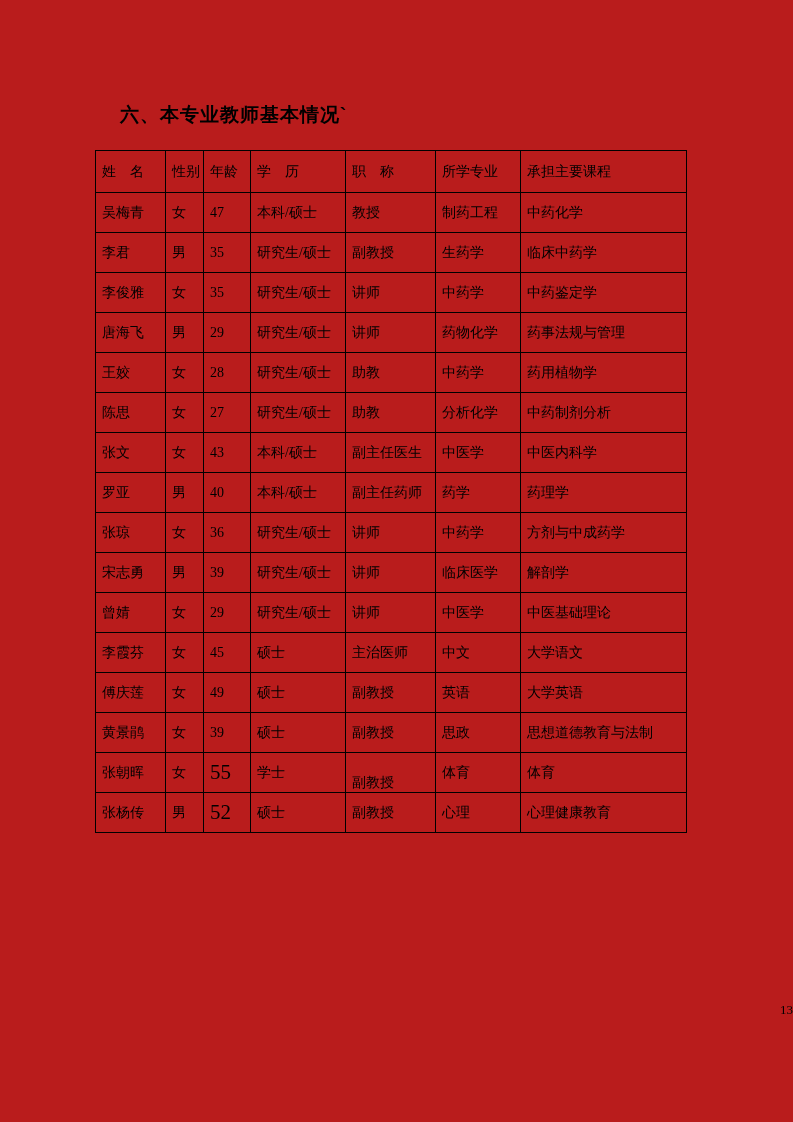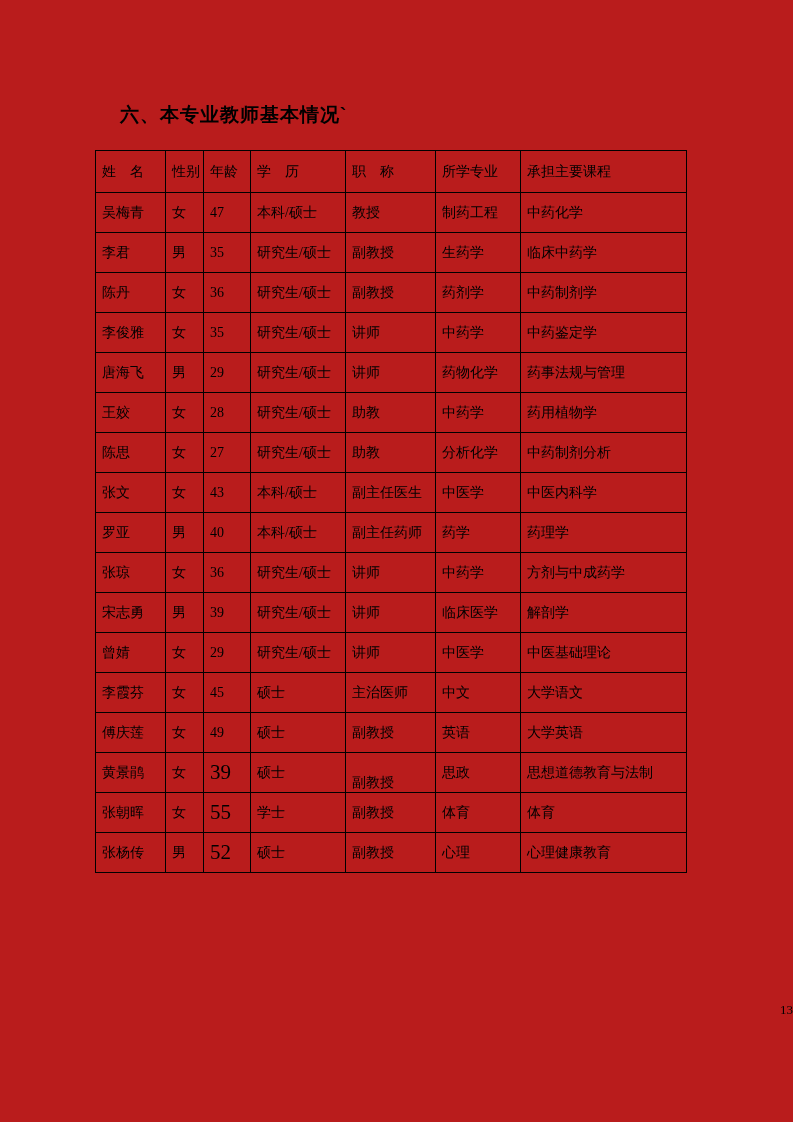--- a/index.html
+++ b/index.html
@@ -112,29 +112,20 @@
         <tr>
           <td>李君</td>
           <td>男</td>
           <td>35</td>
           <td>研究生/硕士</td>
           <td>副教授</td>
           <td>生药学</td>
           <td>临床中药学</td>
         </tr>
         <tr>
-          <td>陈丹</td>
-          <td>女</td>
-          <td>36</td>
-          <td>研究生/硕士</td>
-          <td>副教授</td>
-          <td>药剂学</td>
-          <td>中药制剂学</td>
-        </tr>
-        <tr>
           <td>李俊雅</td>
           <td>女</td>
           <td>35</td>
           <td>研究生/硕士</td>
           <td>讲师</td>
           <td>中药学</td>
           <td>中药鉴定学</td>
         </tr>
         <tr>
           <td>唐海飞</td>

